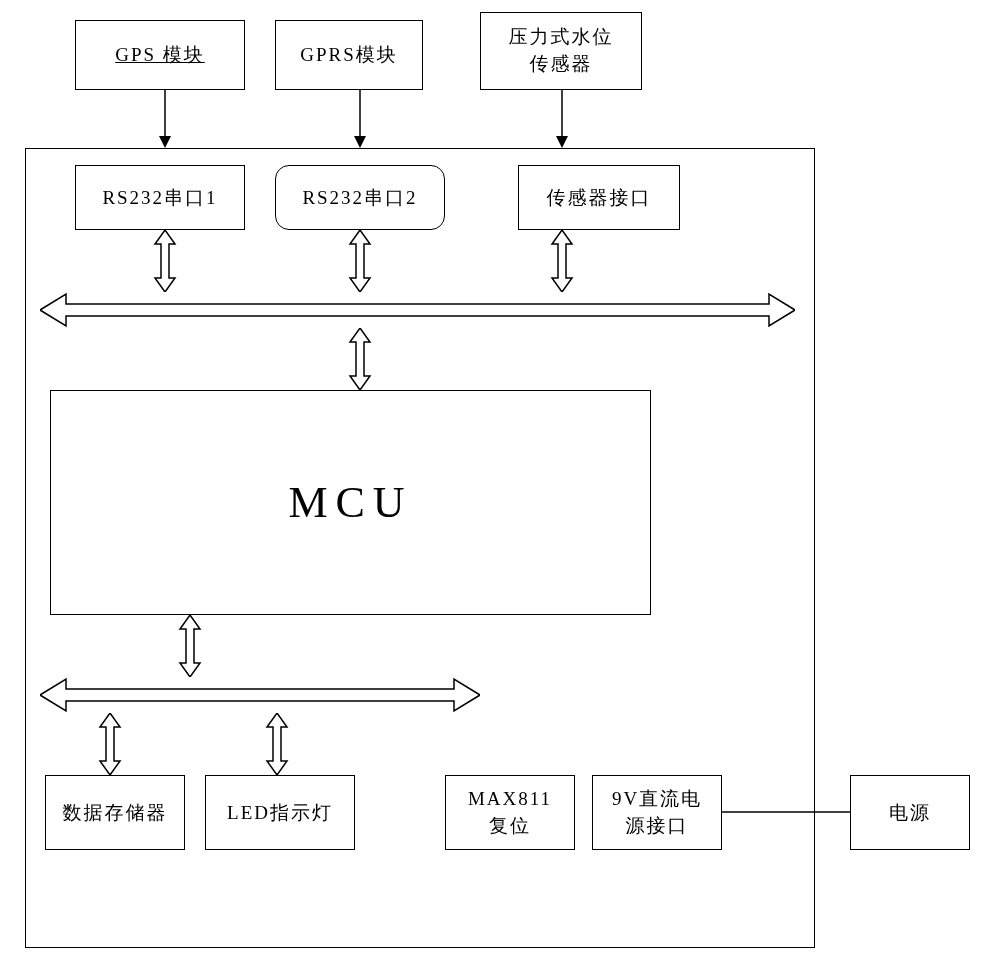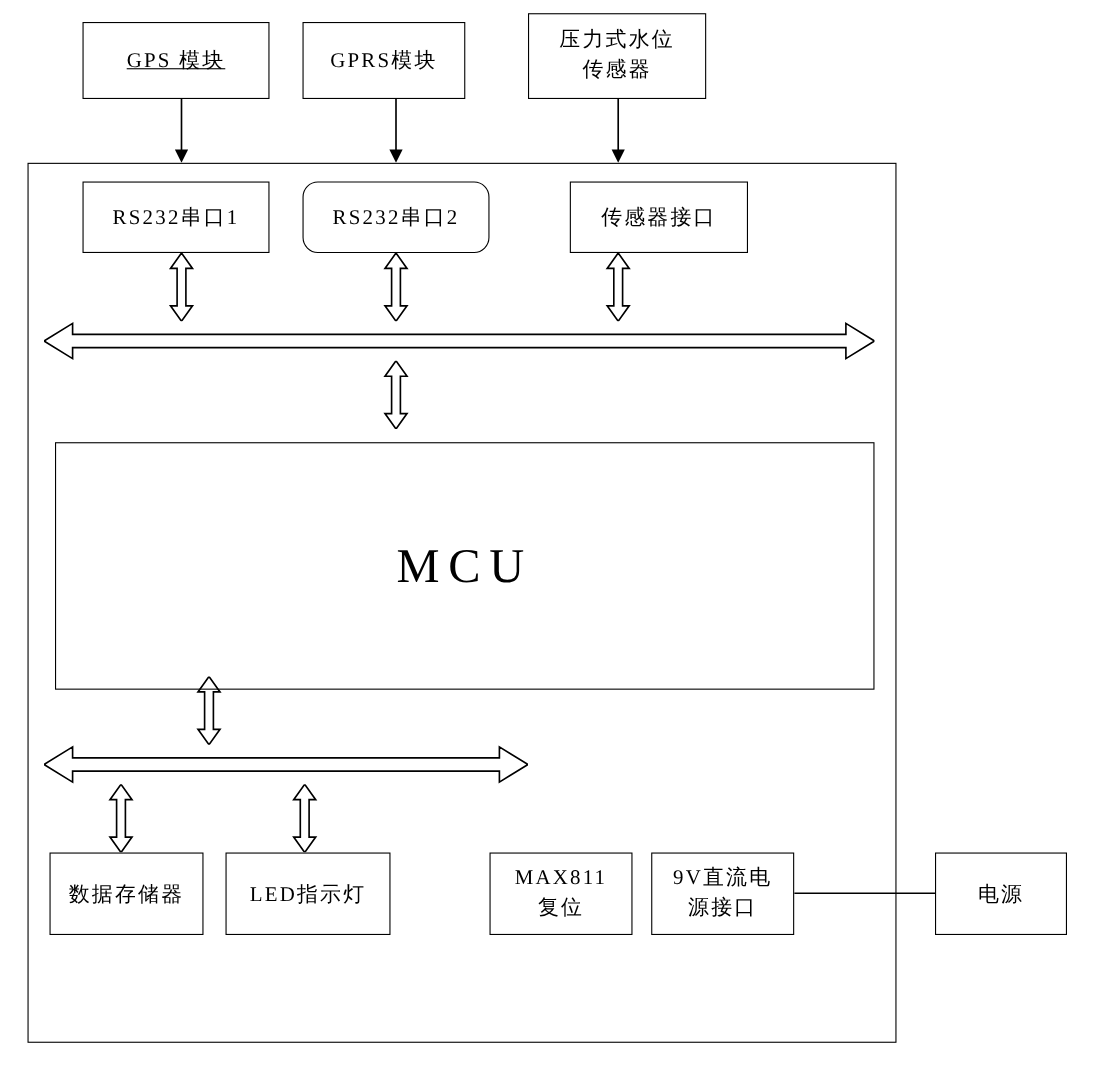--- a/index.html
+++ b/index.html
@@ -101,21 +101,21 @@
 </svg>
 
 <svg class="arrow" style="left:40px; top:292px; width:755px; height:36px;" viewBox="0 0 755 36">
   <polygon points="0,18 26,2 26,12 729,12 729,2 755,18 729,34 729,24 26,24 26,34" fill="none" stroke="#000" stroke-width="1.5"></polygon>
 </svg>
 
 <svg class="arrow" style="left:346px; top:328px; width:28px; height:62px;" viewBox="0 0 28 62">
   <polygon points="14,0 4,14 10,14 10,48 4,48 14,62 24,48 18,48 18,14 24,14" fill="none" stroke="#000" stroke-width="1.5"></polygon>
 </svg>
 
-<div class="block mcu-block" style="left:50px; top:390px; width:745px; height:225px;margin-top:12px;">
+<div class="block mcu-block" style="left:50px; top:390px; width:601px; height:225px;">
   <span>MCU</span>
 </div>
 
 <svg class="arrow" style="left:176px; top:615px; width:28px; height:62px;" viewBox="0 0 28 62">
   <polygon points="14,0 4,14 10,14 10,48 4,48 14,62 24,48 18,48 18,14 24,14" fill="none" stroke="#000" stroke-width="1.5"></polygon>
 </svg>
 
 <svg class="arrow" style="left:40px; top:677px; width:440px; height:36px;" viewBox="0 0 440 36">
   <polygon points="0,18 26,2 26,12 414,12 414,2 440,18 414,34 414,24 26,24 26,34" fill="none" stroke="#000" stroke-width="1.5"></polygon>
 </svg>

